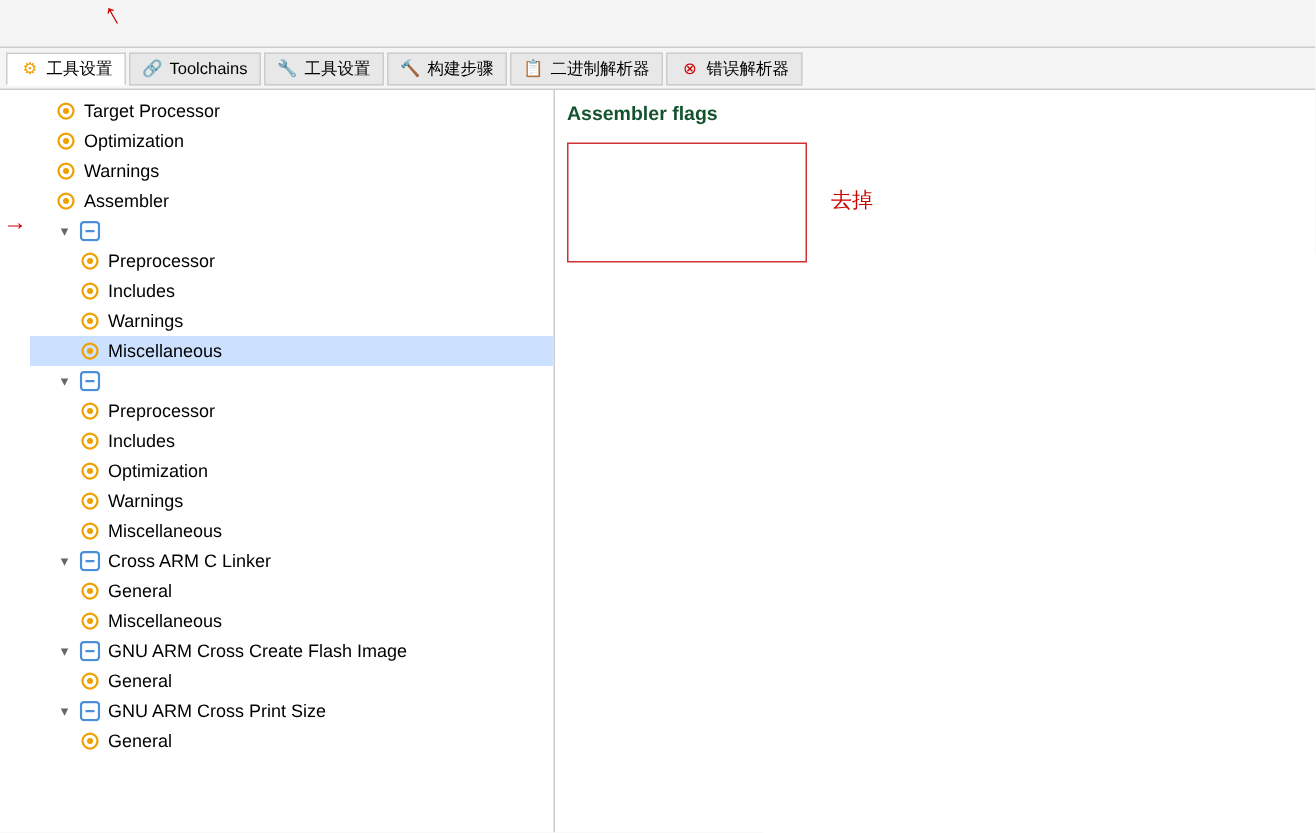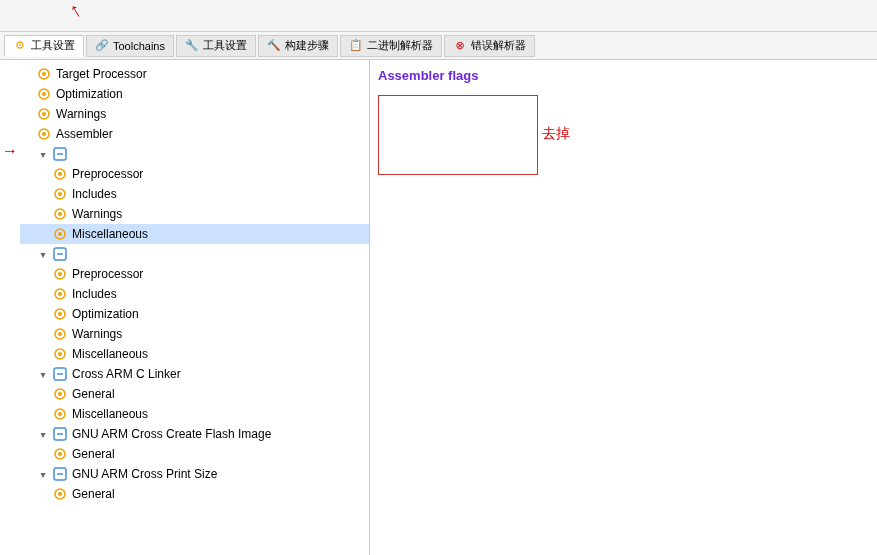--- a/index.html
+++ b/index.html
@@ -134,27 +134,27 @@
     .content-panel {
       flex: 1;
       padding: 8px;
       background: #fff;
       display: flex;
       flex-direction: column;
     }
     .content-header {
       font-size: 13px;
       font-weight: bold;
-      color: #6d28d9;
+      color: #14532d;
       margin-bottom: 8px;
       padding-bottom: 4px;
     }
     .content-body {
       display: flex;
-      gap: 4px;
+      gap: 16px;
       align-items: flex-start;
     }
     .text-area-box {
       width: 160px;
       height: 80px;
       border: 1px solid #cc3333;
       background: #fff;
       resize: none;
       font-size: 12px;
     }

